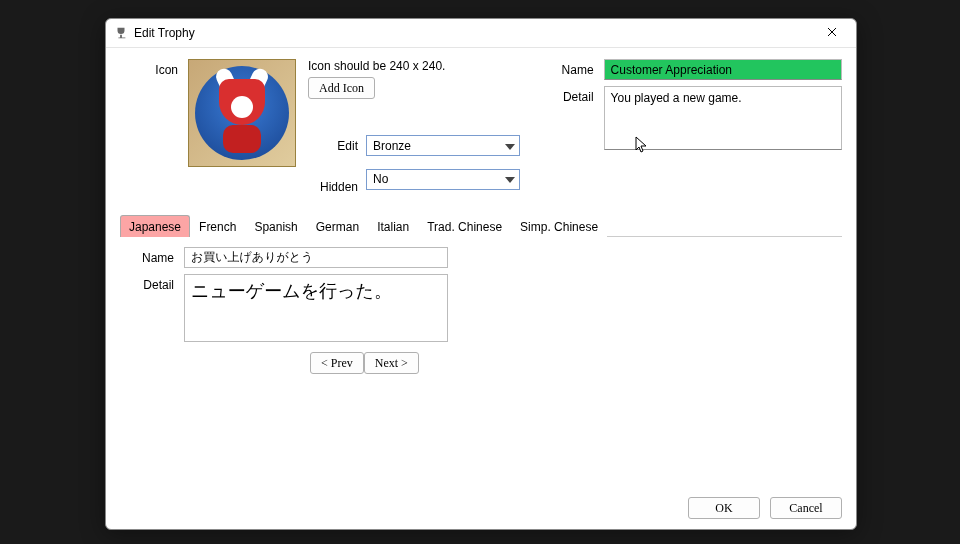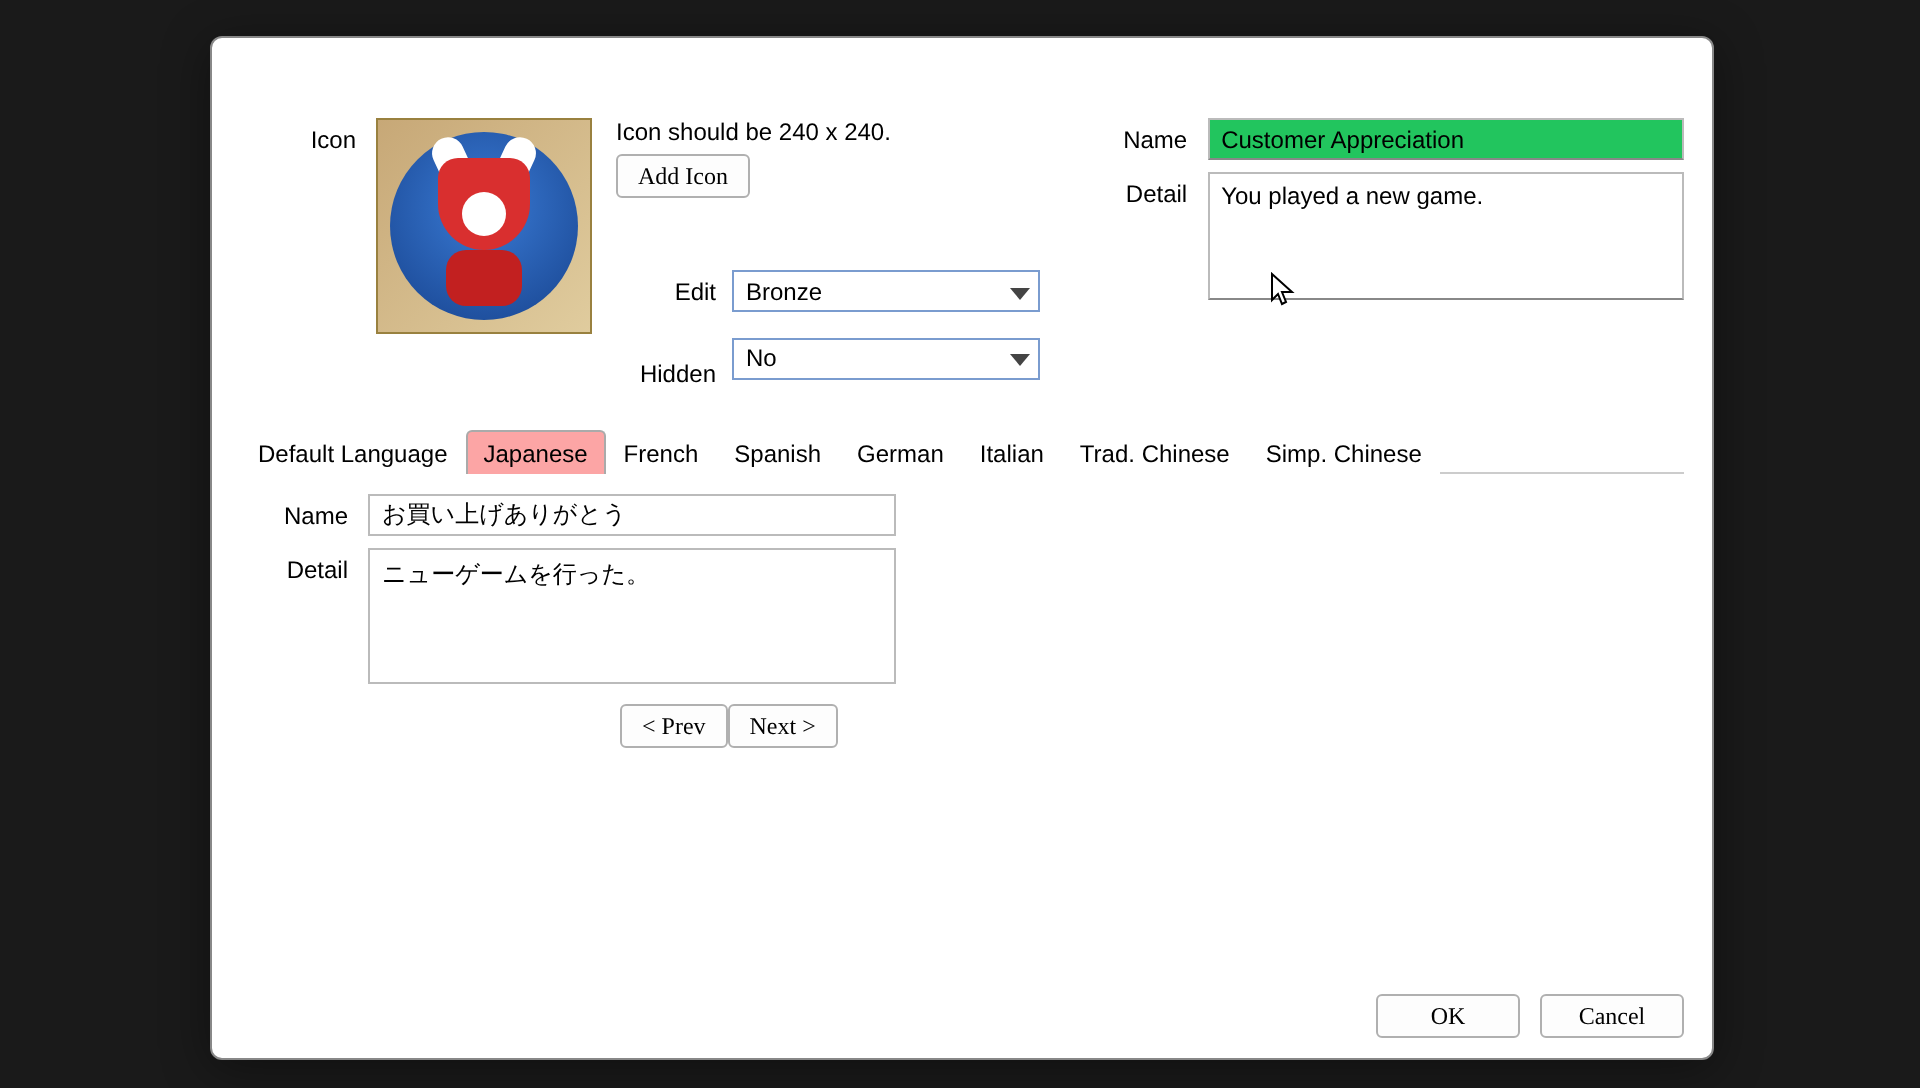--- a/index.html
+++ b/index.html
@@ -28,32 +28,48 @@
   .select .chev{position:absolute;right:4px;top:50%;transform:translateY(-50%);}
   .input{height:21px;border:1px solid #bbb;border-bottom:1px solid #888;background:#22c55e;padding:0 6px;font-size:12px;box-sizing:border-box;width:100%;}
   .textarea{border:1px solid #bbb;border-bottom:1px solid #888;background:#fff;padding:4px 6px;font-size:12px;box-sizing:border-box;width:100%;height:64px;resize:none;}
   .tabs{display:flex;margin-top:20px;border-bottom:1px solid #ccc;}
   .tab{padding:4px 8px 3px;border:1px solid transparent;border-bottom:none;position:relative;top:1px;background:#fff;font-size:12px;cursor:default;}
   .tab.active{border-color:#aaa;border-radius:3px 3px 0 0;background:#fca5a5;}
   .locform{margin-top:10px;}
   .locrow{display:flex;margin-bottom:6px;}
   .locrow .ll{width:54px;text-align:right;padding-right:10px;padding-top:4px;}
   .locinput{width:264px;height:21px;border:1px solid #bbb;padding:0 6px;font-size:12px;box-sizing:border-box;}
-  .loctext{width:264px;height:68px;border:1px solid #bbb;padding:4px 6px;font-size:12px;box-sizing:border-box;resize:none;}
+  .loctext{width:264px;height:68px;border:1px solid #bbb;padding:4px 6px;font-size:18px;box-sizing:border-box;resize:none;}
   .navbtns{margin-top:10px;margin-left:190px;display:flex;gap:0;}
   .footer{position:absolute;right:14px;bottom:10px;display:flex;gap:10px;}
   .footer .btn{width:72px;text-align:center;}
   .cursor{position:absolute;left:529px;top:117px;pointer-events:none;}
   .cursor svg{width:14px;height:18px;}
 </style>
 </head>
 <body>
 
 <div class="window">
 
+  <div class="titlebar">
+    <span class="ticon">
+      <svg viewBox="0 0 16 16">
+          <path fill="#666" d="M4 2h8v3a4 4 0 0 1-8 0V2zm3 8h2v3H7v-3zm-2 3h8v1H5v-1z"></path>
+        </svg>
+    </span>
+    <span class="title">Edit Trophy</span>
+    <span class="spacer"></span>
+    <div class="close">
+      <span>
+        <svg viewBox="0 0 10 10">
+            <path stroke="#000" stroke-width="1" fill="none" d="M1 1l8 8M9 1l-8 8"></path>
+          </svg>
+      </span>
+    </div>
+  </div>
 
   <div class="body">
 
     <div class="row">
 
       <div style="display:flex;">
         <div class="lblL">Icon</div>
         <div>
           <div class="iconbox">
             <div class="circ"></div>
@@ -101,21 +117,20 @@
           <input class="input" value="Customer Appreciation" style="">
         </div>
         <div style="display:flex;">
           <div class="lblR">Detail</div>
           <div class="textarea">You played a new game.</div>
         </div>
       </div>
     </div>
 
     <div class="tabs">
-      <div class="tab">Default Language</div>
       <div class="tab active">Japanese</div>
       <div class="tab">French</div>
       <div class="tab">Spanish</div>
       <div class="tab">German</div>
       <div class="tab">Italian</div>
       <div class="tab">Trad. Chinese</div>
       <div class="tab">Simp. Chinese</div>
     </div>
 
     <div class="locform">

